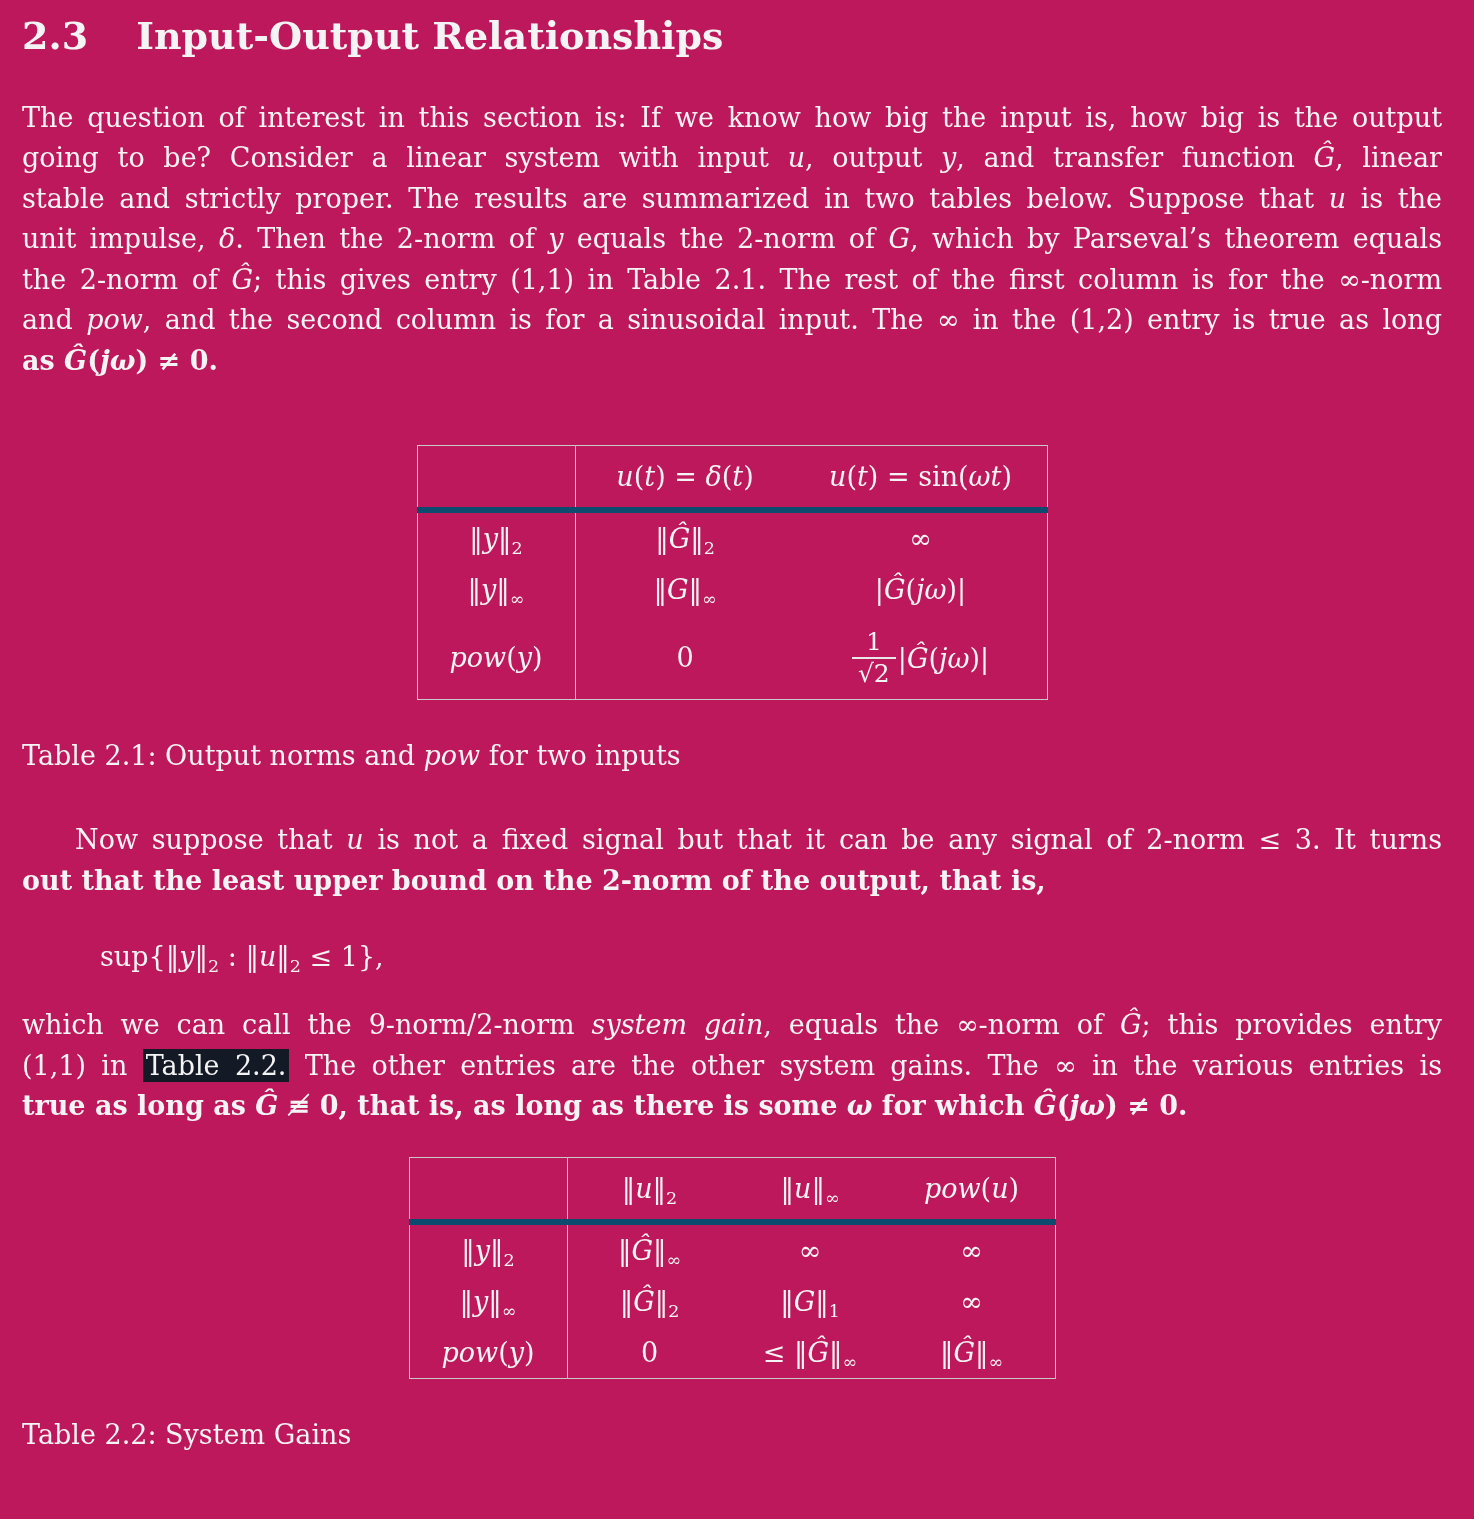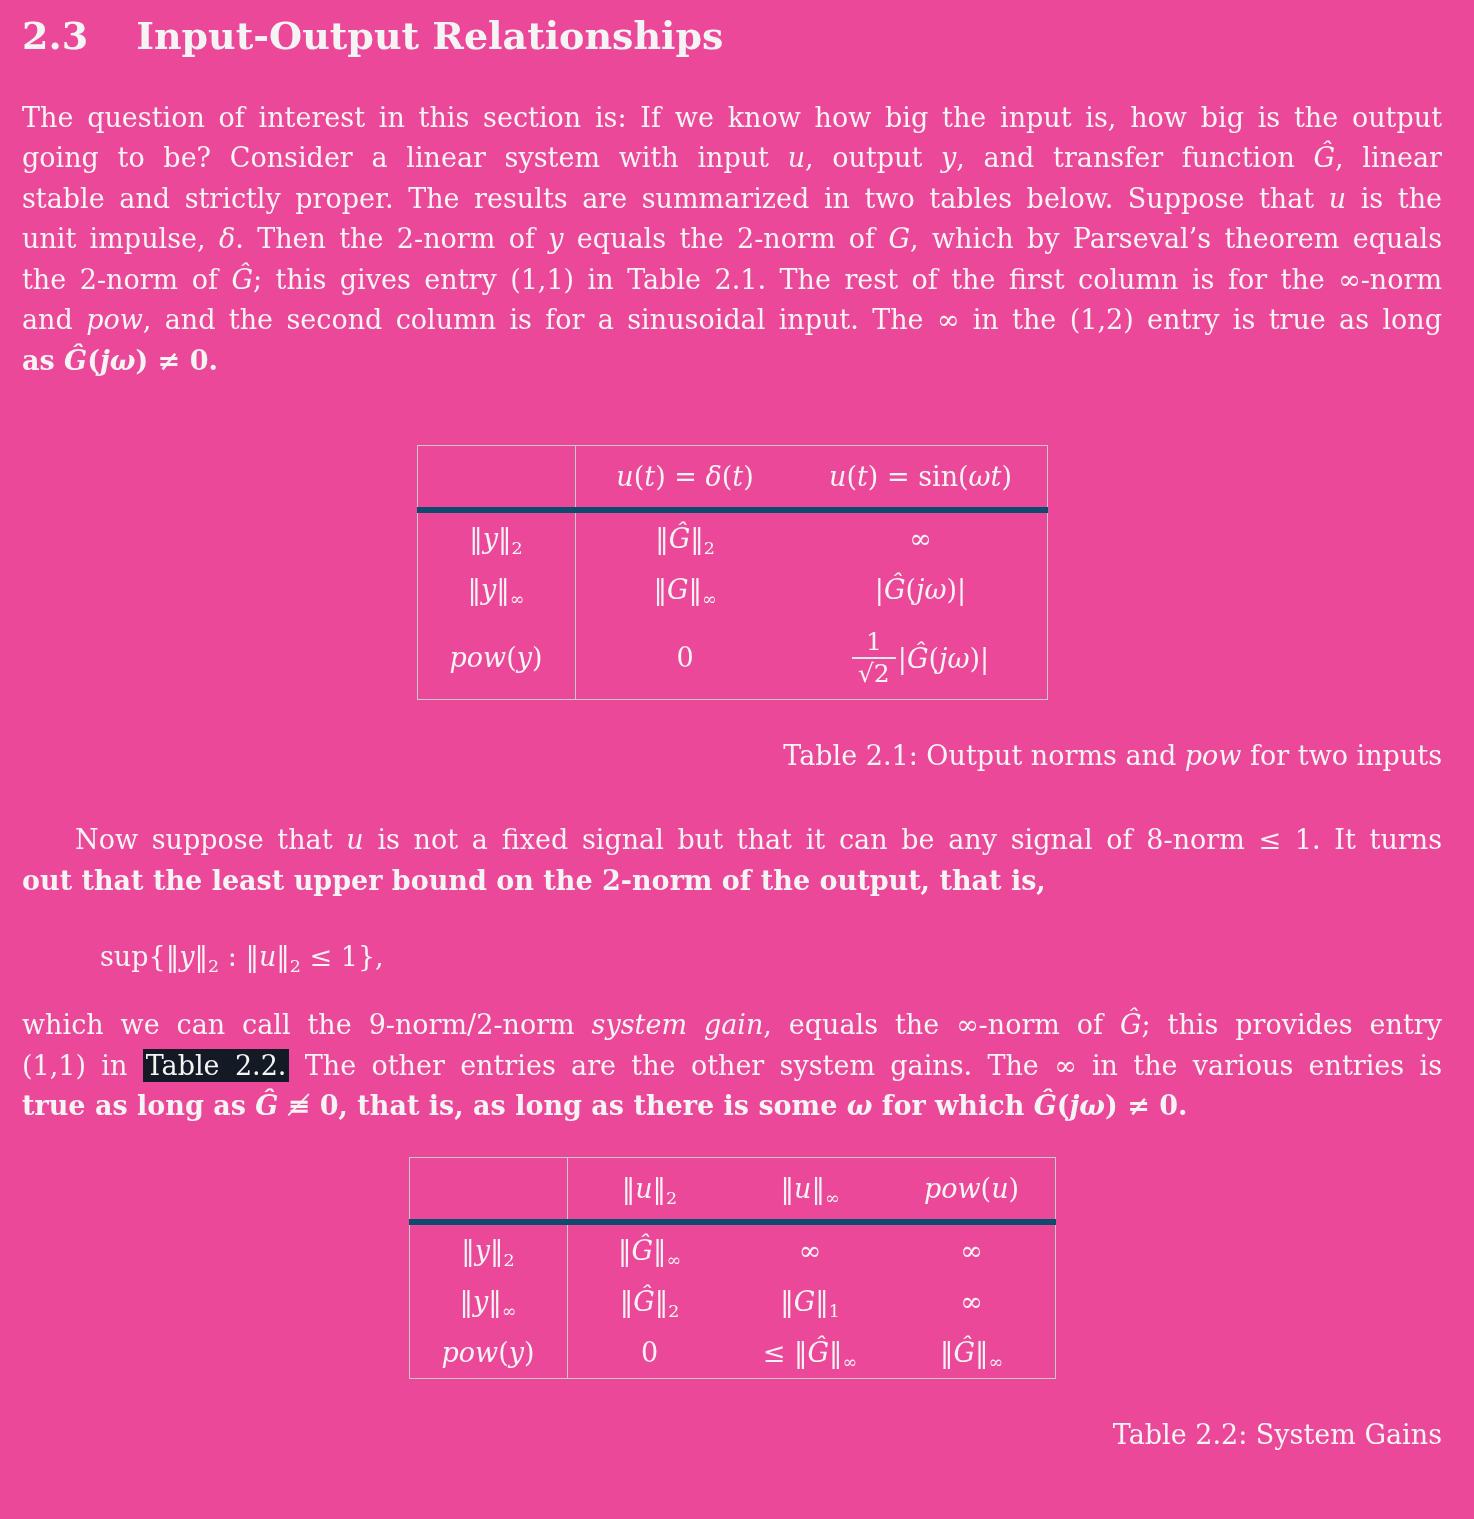--- a/index.html
+++ b/index.html
@@ -1,21 +1,21 @@
 <!DOCTYPE html>
 <html><head>
 <meta charset="utf-8">
 <style>
   html,body { margin:0; padding:0; background:#000; }
   .page {
     position: relative;
     width: 1474px;
     height: 1519px;
     box-sizing: border-box;
-    background: #ec4899;
+    background: #be185d;
     color: #f4f4f4;
     font-family: "DejaVu Serif", "DejaVu Sans", serif;
     padding: 12px 32px 0 22px;
     overflow: hidden;
   }
   .heading {
     font-size: 38px;
     font-weight: bold;
     line-height: 1.25;
     margin: 0 0 38px 0;
@@ -52,21 +52,21 @@
   .mtable td { text-align: center; vertical-align: middle; }
   .mtable .labelcol { border-right: 1px solid #c9c9c9; }
   .mtable tr.headrow td { border-bottom: 6px solid #0c4a6e; padding: 15px 12px; }
   .mtable tr.bodyrow td { padding: 10px 12px; }
   .t1-c0 { width: 133px; } .t1-c1 { width: 195px; } .t1-c2 { width: 228px; }
   .t2-c0 { width: 133px; } .t2-c1 { width: 140px; } .t2-c2 { width: 133px; } .t2-c3 { width: 142px; }
   .tbl-wrap1 { margin-top: 64px; }
   .tbl-wrap2 { margin-top: 30px; }
   .caption {
     font-size: 27px;
-    text-align: right;
+    text-align: left;
     margin-top: 36px;
     line-height: 40px;
   }
   .p2 { margin-top: 44px; }
   .p3 { margin-top: 28px; }
   .fracline { display: inline-flex; align-items: center; }
   .frac {
     display: inline-flex;
     flex-direction: column;
     align-items: center;
@@ -126,21 +126,21 @@
               </span>
         </td>
       </tr>
     </tbody>
       </table>
   </div>
 
   <div class="caption"><span>Table 2.1: Output norms and </span><span class="mi">pow</span><span> for two inputs</span></div>
 
   <div class="para p2">
-    <div class="tline indent"><span>Now suppose that </span><span class="mi">u</span><span> is not a fixed signal but that it can be any signal of 8-norm ≤ 1. It turns</span></div>
+    <div class="tline indent"><span>Now suppose that </span><span class="mi">u</span><span> is not a fixed signal but that it can be any signal of 2-norm ≤ 3. It turns</span></div>
     <div class="tline-last"><span>out that the least upper bound on the 2-norm of the output, that is,</span></div>
   </div>
 
   <div class="equation"><span>sup{‖</span><span class="mi">y</span><span>‖</span><sub>2</sub><span> : ‖</span><span class="mi">u</span><span>‖</span><sub>2</sub><span> ≤ 1},</span></div>
 
   <div class="para p3">
     <div class="tline"><span>which we can call the 9-norm/2-norm </span><span class="mi">system gain</span><span>, equals the ∞-norm of </span><span class="mi">Ĝ</span><span>; this provides entry</span></div>
     <div class="tline"><span>(1,1) in </span><span class="hl">Table 2.2.</span><span> The other entries are the other system gains. The ∞ in the various entries is</span></div>
     <div class="tline-last"><span>true as long as </span><span class="mi">Ĝ</span><span> ≢ 0, that is, as long as there is some </span><span class="mi">ω</span><span> for which </span><span class="mi">Ĝ</span><span>(</span><span class="mi">jω</span><span>) ≠ 0.</span></div>
   </div>

